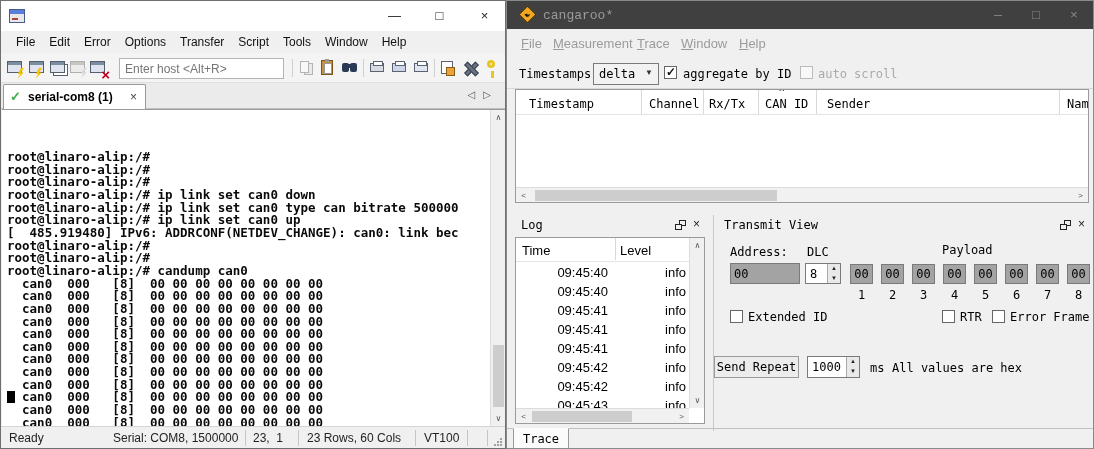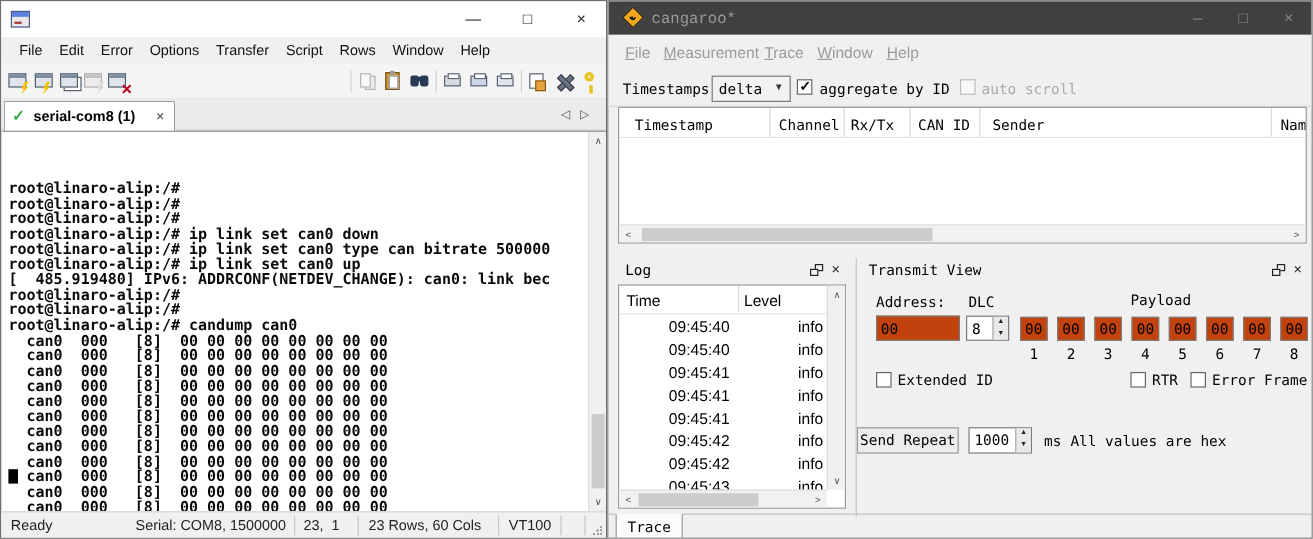--- a/index.html
+++ b/index.html
@@ -105,21 +105,21 @@
   .combo .arr { position:absolute; right:5px; top:4px; font-size:8px; color:#333; }
   .panel { position:absolute; background:#fff; border:1px solid #9a9a9a; overflow:hidden; }
   .hdrline { position:absolute; top:0; width:1px; height:24px; background:#d9d9d9; }
   .hsb { position:absolute; left:0; bottom:0; width:100%; height:15px; background:#f1f1f1; border-top:1px solid #dcdcdc; }
   .hsb .thumb { position:absolute; top:2px; height:11px; background:#cdcdcd; }
   .docktitle { position:absolute; font-family:"DejaVu Sans Mono",monospace; font-size:12px; color:#000; }
   .float-ico { position:absolute; width:11px; height:10px; }
   .float-ico .b1 { position:absolute; right:0; top:0; width:7px; height:6px; border:1px solid #222; }
   .float-ico .b2 { position:absolute; left:0; bottom:0; width:7px; height:6px; border:1px solid #222; background:#f0f0f0; }
   .dock-x { position:absolute; font-size:12px; color:#222; }
-  .field { position:absolute; background:#c2410c; border:1px solid #7a7a7a;
+  .field { position:absolute; background:#a3a3a3; border:1px solid #7a7a7a;
            font-family:"DejaVu Sans Mono",monospace; font-size:12px; color:#000; padding-left:3px; }
   .spin { position:absolute; border:1px solid #7a7a7a; background:#fff; }
   .spin .num { position:absolute; left:4px; top:3px; font-family:"DejaVu Sans Mono",monospace; font-size:12px; }
   .spin .btns { position:absolute; right:0; top:0; bottom:0; width:13px; background:#e9e9e9; border-left:1px solid #aaa;
                 display:flex; flex-direction:column; }
   .spin .btns span { flex:1; font-size:6px; text-align:center; line-height:9px; color:#222; }
   .btn { position:absolute; background:#ececec; border:1px solid #9a9a9a; text-align:center;
          font-family:"DejaVu Sans Mono",monospace; font-size:12px; color:#000; }
   #cg .bottomtab { position:absolute; left:6px; top:427px; width:56px; height:21px; background:#fbfbfb;
                    border:1px solid #9a9a9a; border-top:1px solid #fbfbfb; text-align:center;
@@ -140,21 +140,21 @@
     <span class="capbtn" style="left:461px">×</span>
   </div>
 
   <nav class="menubar">
     <span>File</span>
     <span>Edit</span>
     <span>Error</span>
     <span>Options</span>
     <span>Transfer</span>
     <span>Script</span>
-    <span>Rows</span>
+    <span>Tools</span>
     <span>Window</span>
     <span>Help</span>
   </nav>
 
   <div class="toolbar">
     <span class="tbi" style="left:5px">
         <span class="ic-term"></span>
         <span class="bolt"></span>
       </span>
     <span class="tbi" style="left:27px">
@@ -164,20 +164,21 @@
     <span class="tbi" style="left:48px">
         <span class="ic-term" style="box-shadow:3px 3px 0 -1px #fff,3px 3px 0 0 #54606e"></span>
       </span>
     <span class="tbi dim" style="left:68px">
         <span class="ic-term"></span>
         <span class="bolt"></span>
       </span>
     <span class="tbi redx" style="left:88px">
         <span class="ic-term"></span>
       </span>
+    <input class="hostbox" placeholder="Enter host &lt;Alt+R&gt;" style="">
     <span class="tsep" style="left:291px"></span>
     <span class="tbi dim" style="left:297px">
         <span class="ic-pages"></span>
       </span>
     <span class="tbi" style="left:318px">
         <span class="ic-clip"></span>
       </span>
     <span class="tbi" style="left:340px">
         <span class="ic-bino"></span>
       </span>

